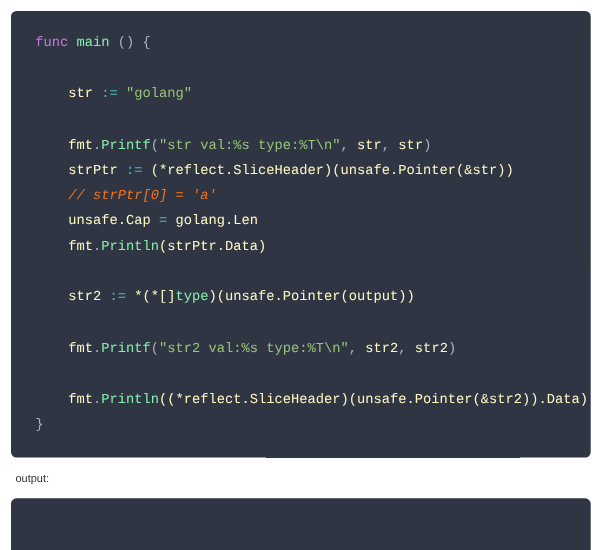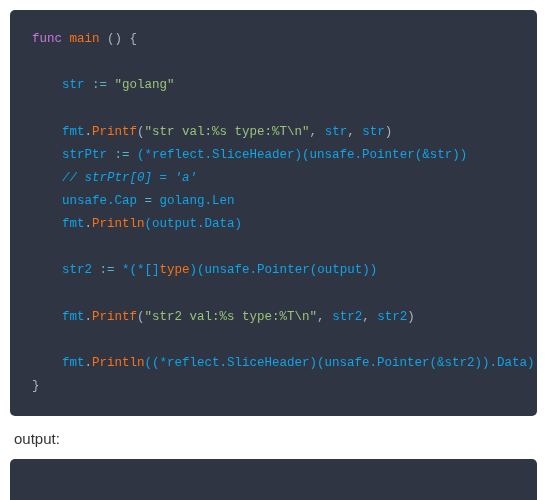--- a/index.html
+++ b/index.html
@@ -15,53 +15,53 @@
       border-radius: 5px;
       padding: 18px 22px;
       color: #d8dee9;
       line-height: 1.85;
       white-space: pre;
       overflow-x: auto;
       margin-bottom: 12px;
     }
     .output-label {
       font-family: 'Segoe UI', Arial, sans-serif;
-      font-size: 15px;
+      font-size: 10px;
       color: #333;
       margin: 14px 4px 12px 4px;
     }
     .output-block {
       background: #2f3543;
       border-radius: 5px;
       padding: 18px 22px;
       color: #d8dee9;
       line-height: 1.85;
       white-space: pre;
       overflow-x: auto;
     }
     .kw { color: #c678dd; }
-    .fn { color: #f97316; }
-    .ident { color: #0ea5e9; }
+    .fn { color: #86efac; }
+    .ident { color: #fef9c3; }
     .str { color: #98c379; }
     .punct { color: #abb2bf; }
     .op { color: #56b6c2; }
-    .comment { color: #0ea5e9; font-style: italic; }
+    .comment { color: #f97316; font-style: italic; }
   </style>
 </head>
 <body>
 
 <div class="code-block"><span class="kw">func</span> <span class="fn">main</span> <span class="punct">()</span> <span class="punct">{</span>
 
     <span class="ident">str</span> <span class="op">:=</span> <span class="str">"golang"</span>
 
     <span class="ident">fmt</span><span class="punct">.</span><span class="fn">Printf</span><span class="punct">(</span><span class="str">"str val:%s type:%T\n"</span><span class="punct">,</span><span class="ident"> str</span><span class="punct">,</span><span class="ident"> str</span><span class="punct">)</span>
     <span class="ident">strPtr</span> <span class="op">:=</span> <span class="ident">(*reflect.SliceHeader)</span><span class="ident">(unsafe.Pointer(&amp;str))</span>
     <span class="comment">// strPtr[0] = 'a'</span>
     <span class="ident">unsafe.Cap</span> <span class="op">=</span> <span class="ident">golang.Len</span>
-    <span class="ident">fmt</span><span class="punct">.</span><span class="fn">Println</span><span class="ident">(output.Data)</span>
+    <span class="ident">fmt</span><span class="punct">.</span><span class="fn">Println</span><span class="ident">(strPtr.Data)</span>
 
     <span class="ident">str2</span> <span class="op">:=</span> <span class="ident">*(*[]</span><span class="fn">type</span><span class="ident">)(unsafe.Pointer(output))</span>
 
     <span class="ident">fmt</span><span class="punct">.</span><span class="fn">Printf</span><span class="punct">(</span><span class="str">"str2 val:%s type:%T\n"</span><span class="punct">,</span><span class="ident"> str2</span><span class="punct">,</span><span class="ident"> str2</span><span class="punct">)</span>
 
     <span class="ident">fmt</span><span class="punct">.</span><span class="fn">Println</span><span class="ident">((*reflect.SliceHeader)(unsafe.Pointer(&amp;str2)).Data)</span>
 <span class="punct">}</span></div>
 
 <div class="output-label">output:</div>
 

